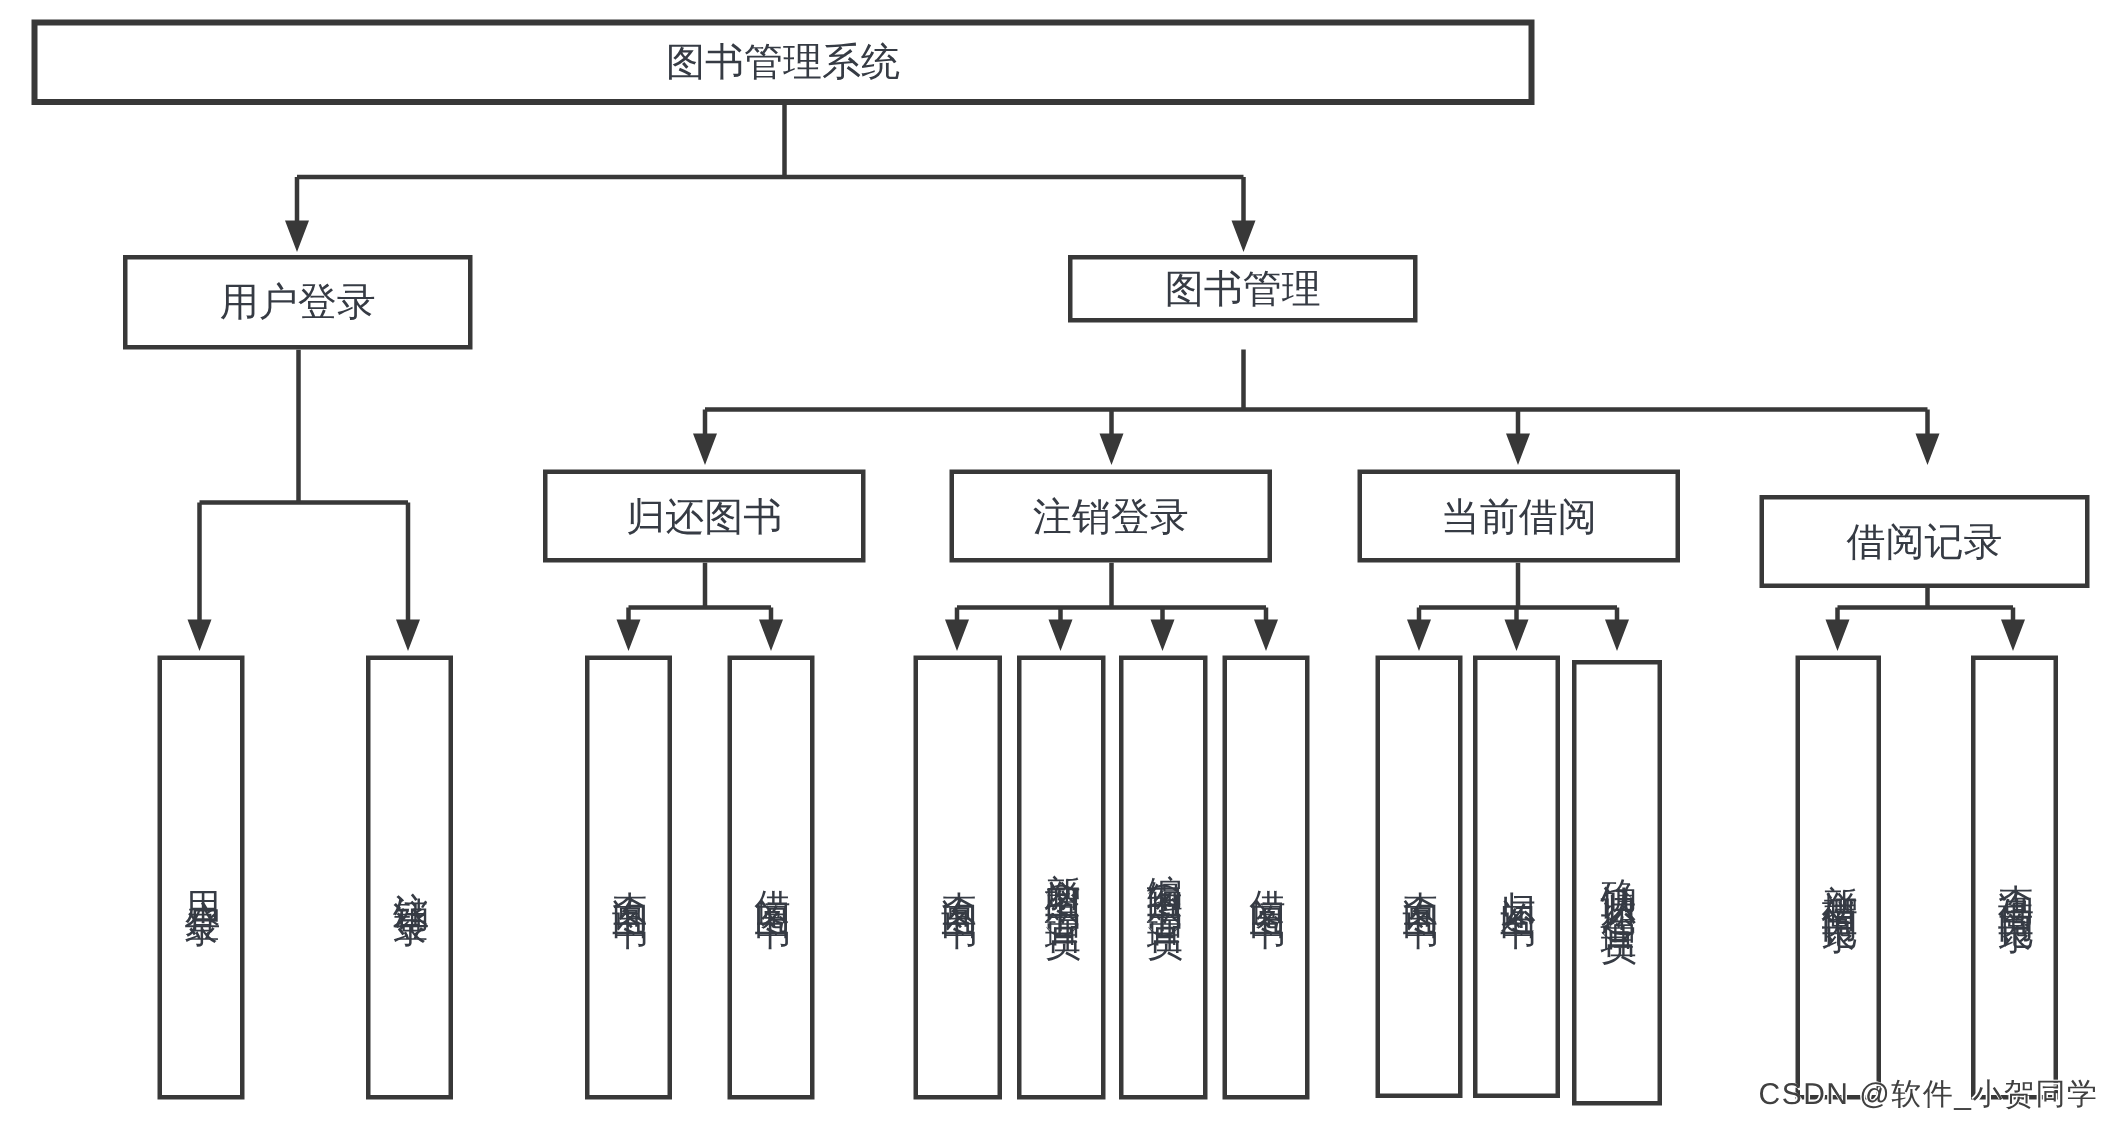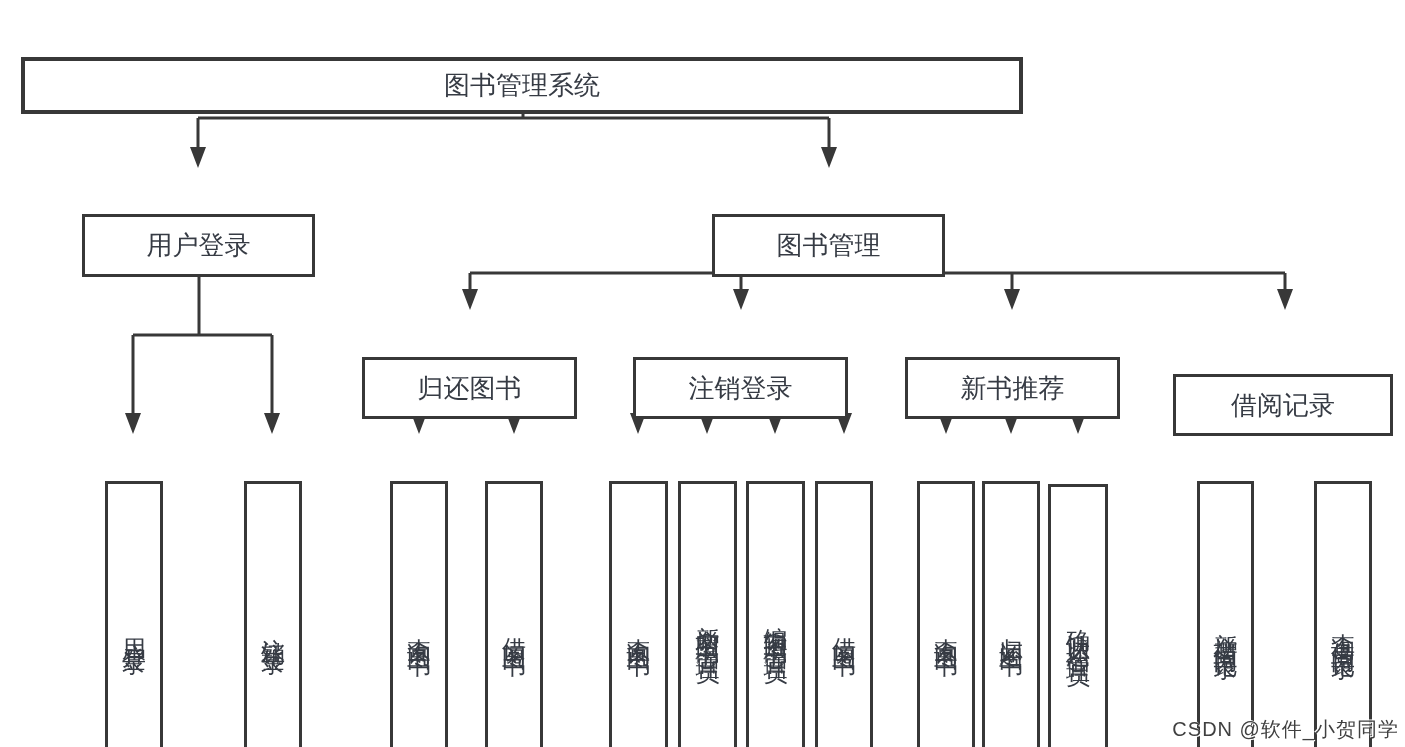--- a/index.html
+++ b/index.html
@@ -29,21 +29,20 @@
     background: #ffffff;
     border: 3px solid #383838;
     color: #363b44;
     display: flex;
     align-items: center;
     justify-content: center;
     text-align: center;
     font-size: 26px;
     line-height: 1.1;
     white-space: nowrap;
-    margin-top: 44px;
   }
   .node.root {
     border-width: 4px;
   }
   .vnode {
     writing-mode: vertical-rl;
     text-orientation: mixed;
     font-size: 24px;
     letter-spacing: 5px;
     line-height: 1.0;
@@ -96,25 +95,25 @@
              M938 413 L954 413 L946 434 Z
              M1003 413 L1019 413 L1011 434 Z
              M1070 413 L1086 413 L1078 434 Z
              M1217 413 L1233 413 L1225 434 Z
              M1334 413 L1350 413 L1342 434 Z"></path>
   </svg>
 
   <div class="node root" style="left:21px; top:13px; width:1002px; height:57px;">图书管理系统</div>
 
   <div class="node" style="left:82px; top:170px; width:233px; height:63px;">用户登录</div>
-  <div class="node" style="left:712px; top:170px; width:233px; height:63px;">图书管理</div>
+  <div class="node" style="left:712px; top:170px; width:233px; height:45px;">图书管理</div>
 
   <div class="node" style="left:362px; top:313px; width:215px; height:62px;">归还图书</div>
   <div class="node" style="left:633px; top:313px; width:215px; height:62px;">注销登录</div>
-  <div class="node" style="left:905px; top:313px; width:215px; height:62px;">新书推荐</div>
+  <div class="node" style="left:905px; top:313px; width:215px; height:62px;">当前借阅</div>
   <div class="node" style="left:1173px; top:330px; width:220px; height:62px;">借阅记录</div>
 
   <div class="node vnode" style="left:105px; top:437px; width:58px; height:296px;">用户登录</div>
   <div class="node vnode" style="left:244px; top:437px; width:58px; height:296px;">注销登录</div>
 
   <div class="node vnode" style="left:390px; top:437px; width:58px; height:296px;">查询图书</div>
   <div class="node vnode" style="left:485px; top:437px; width:58px; height:296px;">借阅图书</div>
 
   <div class="node vnode" style="left:609px; top:437px; width:59px; height:296px;">查询图书</div>
   <div class="node vnode" style="left:678px; top:437px; width:59px; height:296px;">新增图书（管理员）</div>

